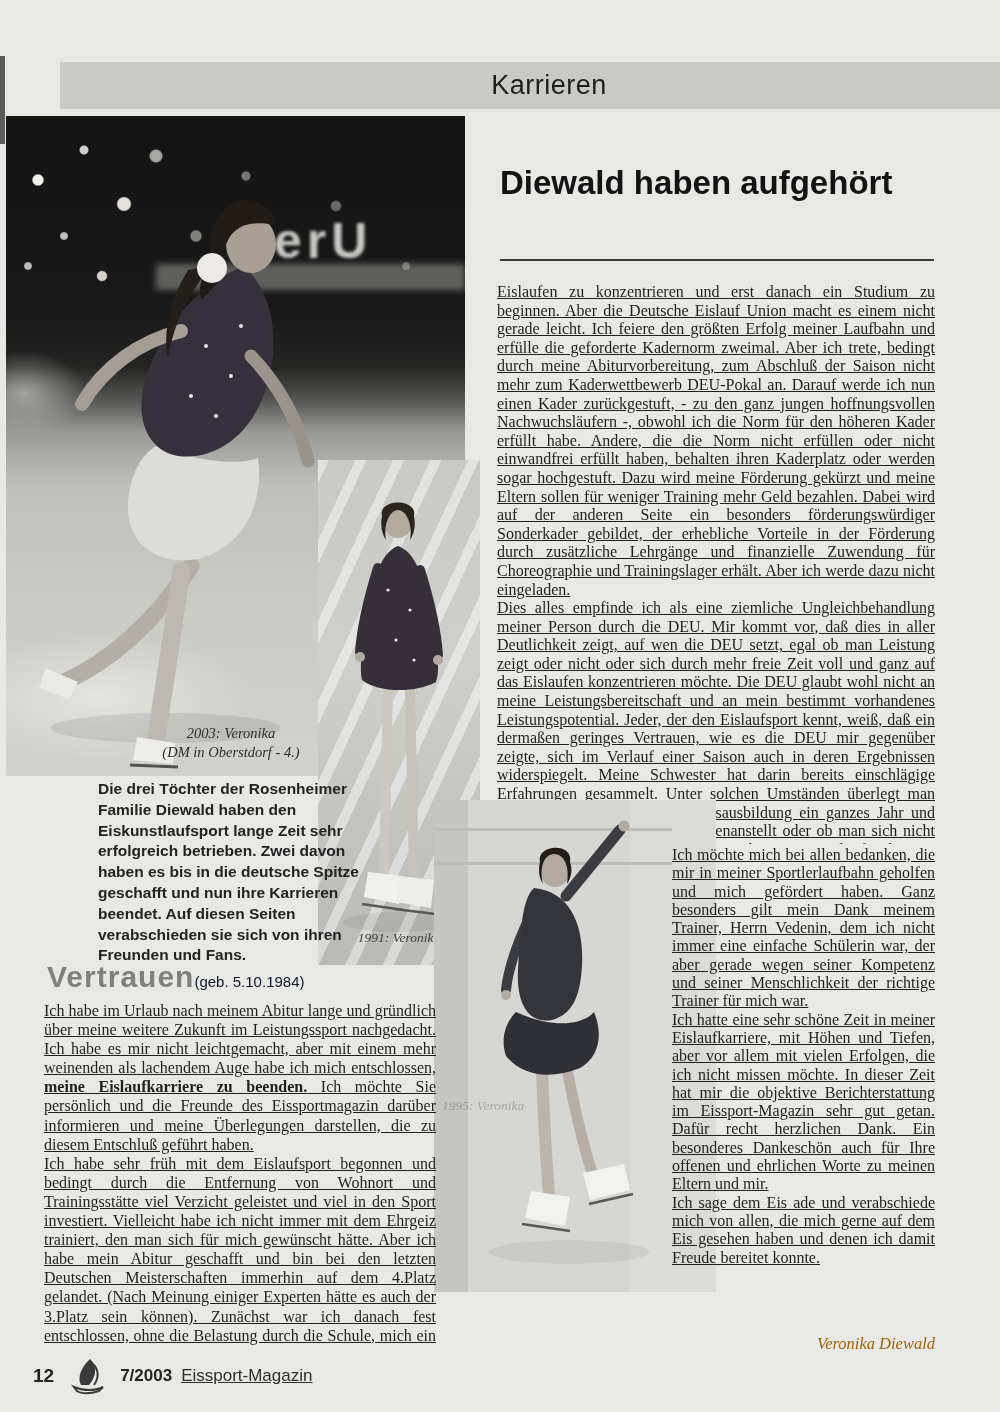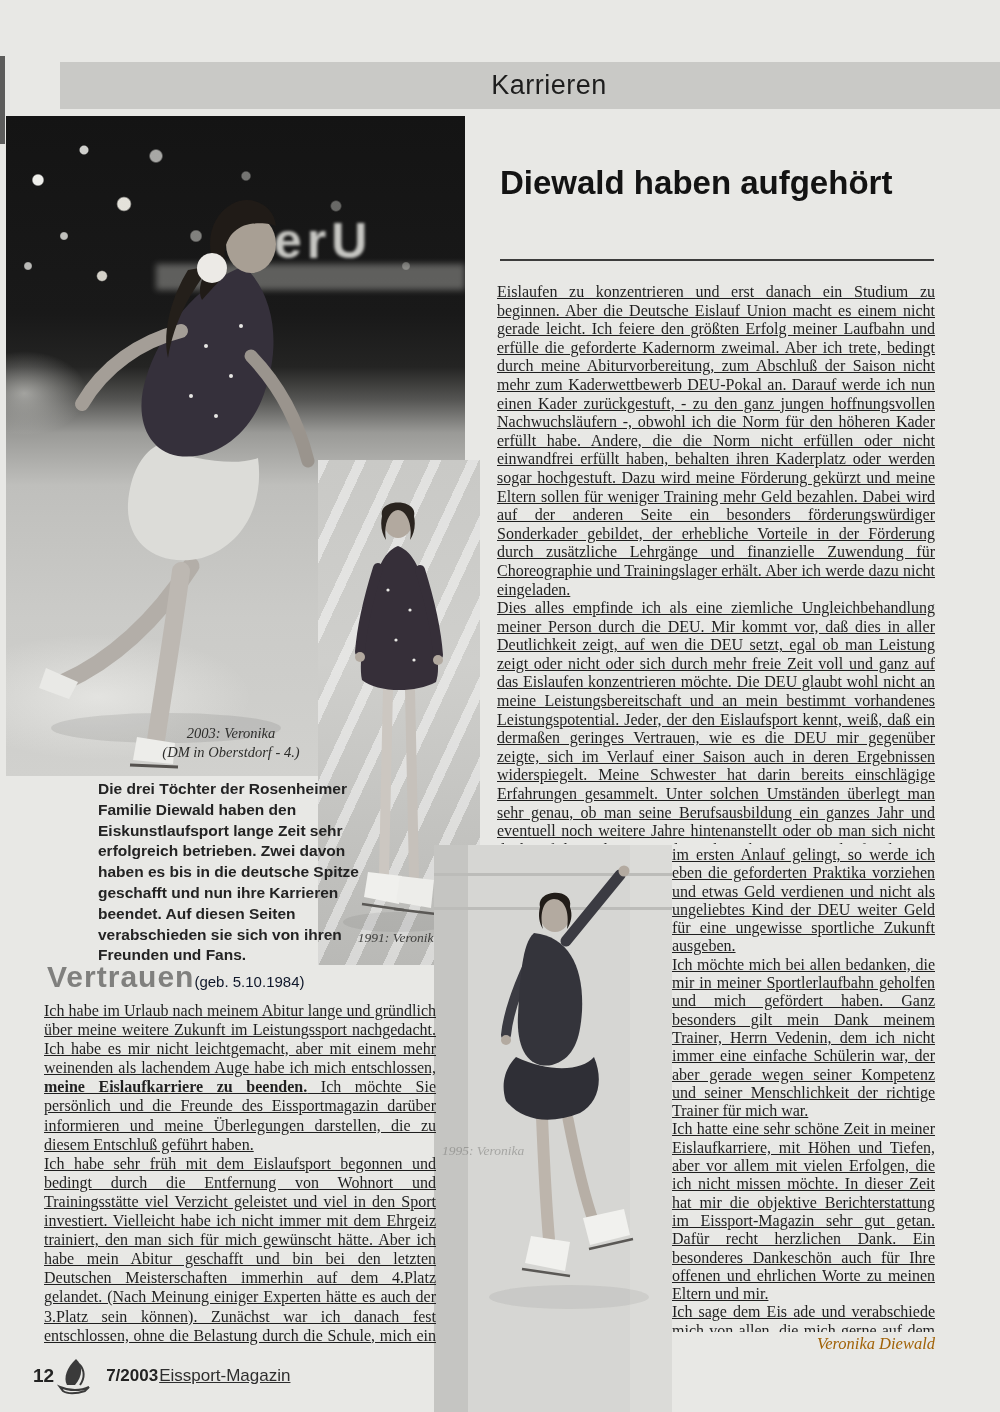--- a/index.html
+++ b/index.html
@@ -49,24 +49,25 @@
     font-size:14.5px; line-height:19px; color:#2d2d2b; }
 
   .photo-1991 { left:318px; top:460px; width:162px; height:505px;
     background:
       repeating-linear-gradient(115deg, rgba(255,255,255,.45) 0 10px, rgba(255,255,255,0) 10px 34px),
       linear-gradient(180deg, #c9c9c6 0%, #cfcfcc 40%, #c2c2bf 75%, #b9b9b6 100%);
   }
   .caption-1991 { left:0; top:470px; width:162px; text-align:center; font-style:italic;
     font-size:13.5px; color:#3e3e3c; }
 
-  .photo-1995 { left:434px; top:845px; width:238px; height:568px;
+  .photo-1995 { left:434px; top:800px; width:238px; height:492px;
     background:
       linear-gradient(90deg, #c5c5c2 0 34px, #d6d6d3 34px 196px, #dbdbd8 196px 100%),
       linear-gradient(180deg, #d6d6d3, #d0d0cd);
+    padding-left: 44px;
   }
   .win-line { left:0; width:238px; height:3px; background:#bcbcb9; }
   .caption-1995 { left:8px; top:298px; width:150px; font-style:italic; font-size:13.5px;
     color:rgba(92,92,90,.4); }
 
   
   .intro { left:50px; top:779px; width:278px; font-family:"Liberation Sans", sans-serif;
     font-weight:bold; font-size:15.5px; line-height:20.8px; color:#232323;margin-left:48px; }
   .section-heading { left:47px; top:960px; width:390px; white-space:nowrap; }
   .vname { font-family:"Liberation Sans", sans-serif; font-weight:bold; font-size:30px;
@@ -78,23 +79,23 @@
   .body-text p { margin:0;text-decoration:underline; }
   .col-left  { left:44px;  top:1001px; width:392px; height:346px; overflow:hidden; line-height:19.1px; }
   .col-right-wide   { left:497px; top:283px; width:438px; height:561px; overflow:hidden; line-height:18.6px; }
   .col-right-narrow { left:672px; top:846px; width:263px; height:486px; overflow:hidden; line-height:18.3px; }
   .signature { left:672px; top:1334px; width:263px; text-align:right; font-style:italic;
     font-size:16.5px; color:#a16207; }
 
   
   .footer { left:33px; top:1356px; height:40px; display:flex; align-items:center;
     font-family:"Liberation Sans", sans-serif; color:#232323; }
-  .page-num { font-weight:bold; font-size:19px; }
+  .page-num { font-weight:bold; font-size:19px; margin-right:14px; }
   .logo-box { width:40px; height:38px; margin-right:12px; }
-  .issue { font-weight:bold; font-size:17px; margin-right:1px;text-align:right; }
+  .issue { font-weight:bold; font-size:17px; margin-right:9px;text-align:right; }
   .mag-name { font-size:17px; color:#2e2e2e;text-decoration:underline; }
 
   .scan-edge { left:0; top:56px; width:5px; height:88px; background:#2e2e2c; opacity:.75; }
 </style>
 </head>
 <body>
 
 <div class="page">
 
   <div class="abs scan-edge"></div>
@@ -195,21 +196,20 @@
   <div class="abs section-heading">
     <span class="vname">Vertrauen</span><span class="vbirth">(geb. 5.10.1984)</span>
   </div>
 
   <div class="abs body-text col-left">
     <p><span>Ich habe im Urlaub nach meinem Abitur lange und gründlich über meine weitere Zukunft im Leistungssport nachgedacht. Ich habe es mir nicht leichtgemacht, aber mit einem mehr weinenden als lachendem Auge habe ich mich entschlossen, </span><span style="font-weight: bold;">meine Eislaufkarriere zu beenden.</span><span> Ich möchte Sie persönlich und die Freunde des Eissportmagazin darüber informieren und meine Überlegungen darstellen, die zu diesem Entschluß geführt haben.</span></p>
     <p>Ich habe sehr früh mit dem Eislaufsport begonnen und bedingt durch die Entfernung von Wohnort und Trainingsstätte viel Verzicht geleistet und viel in den Sport investiert. Vielleicht habe ich nicht immer mit dem Ehrgeiz trainiert, den man sich für mich gewünscht hätte. Aber ich habe mein Abitur geschafft und bin bei den letzten Deutschen Meisterschaften immerhin auf dem 4.Platz gelandet. (Nach Meinung einiger Experten hätte es auch der 3.Platz sein können). Zunächst war ich danach fest entschlossen, ohne die Belastung durch die Schule, mich ein Jahr lang nur auf das</p>
   </div>
 
   <div class="abs body-text col-right-narrow">
-      <p>im ersten Anlauf gelingt, so werde ich eben die geforderten Praktika vorziehen und etwas Geld verdienen und nicht als ungeliebtes Kind der DEU weiter Geld für eine ungewisse sportliche Zukunft ausgeben.</p>
       <p>Ich möchte mich bei allen bedanken, die mir in meiner Sportlerlaufbahn geholfen und mich gefördert haben. Ganz besonders gilt mein Dank meinem Trainer, Herrn Vedenin, dem ich nicht immer eine einfache Schülerin war, der aber gerade wegen seiner Kompetenz und seiner Menschlichkeit der richtige Trainer für mich war.</p>
       <p>Ich hatte eine sehr schöne Zeit in meiner Eislaufkarriere, mit Höhen und Tiefen, aber vor allem mit vielen Erfolgen, die ich nicht missen möchte. In dieser Zeit hat mir die objektive Berichterstattung im Eissport-Magazin sehr gut getan. Dafür recht herzlichen Dank. Ein besonderes Dankeschön auch für Ihre offenen und ehrlichen Worte zu meinen Eltern und mir.</p>
       <p>Ich sage dem Eis ade und verabschiede mich von allen, die mich gerne auf dem Eis gesehen haben und denen ich damit Freude bereitet konnte.</p>
     </div>
 
   <div class="abs signature">Veronika Diewald</div>
 
   <div class="abs footer">
     <span class="page-num">12</span>
     <span class="logo-box">

